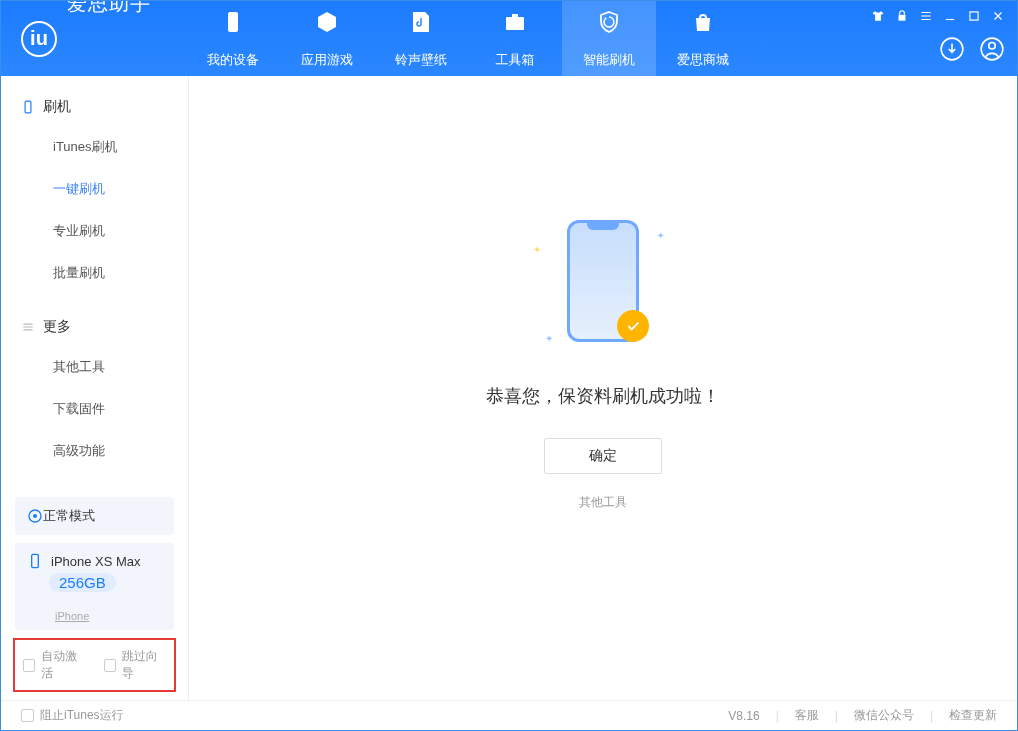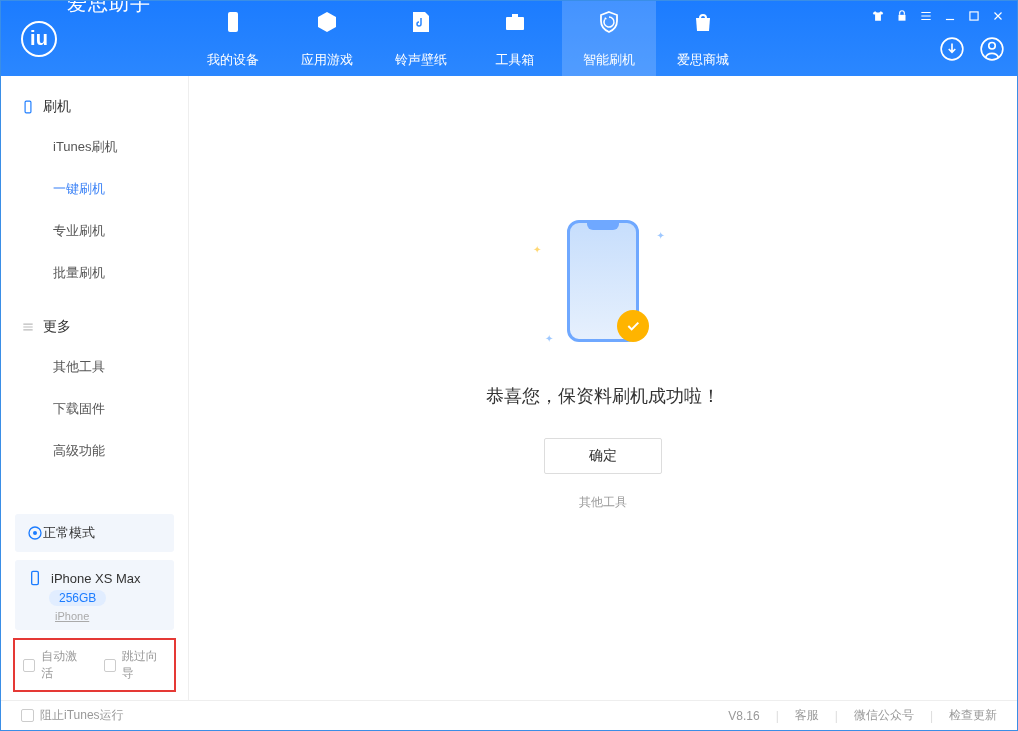--- a/index.html
+++ b/index.html
@@ -37,21 +37,21 @@
     .sidebar-item { padding: 12px 0 12px 52px; font-size: 13px; color: #555; cursor: pointer; }
     .sidebar-item.active { color: #3b82f6; }
     
     .device-panel { margin-top: auto; padding: 0 14px 0 14px; }
     .device-card { background: #f2f6fc; border-radius: 3px; padding: 10px 12px; margin-bottom: 8px; display: flex; align-items: center; }
     .device-card .label { font-size: 13px; color: #333; }
     .device-icon { width: 16px; height: 16px; }
     .device-card2 { background: #f2f6fc; border-radius: 3px; padding: 10px 12px 8px 12px; }
     .device-name-row { display: flex; align-items: center; gap: 8px; }
     .device-name { font-size: 13px; color: #333; font-weight: 500; }
-    .capacity-badge { display: inline-block; background: #e1edff; color: #1c7cff; border-radius: 10px; padding: 1px 10px; font-size: 12px; margin: 4px 0 4px 22px; text-align: right; }
+    .capacity-badge { display: inline-block; background: #e1edff; color: #1c7cff; border-radius: 10px; padding: 1px 10px; font-size: 15px; margin: 4px 0 18px 22px; text-align: right; }
     .device-sub { font-size: 11px; color: #aaa; margin-left: 28px; text-decoration: underline; }
     
     .bottom-options { border: 2px solid #e53935; margin: 8px 12px 8px 12px; padding: 8px 8px; display: flex; gap: 18px; }
     .chk-row { display: flex; align-items: center; gap: 6px; font-size: 12px; color: #999; }
     .chk-box { width: 13px; height: 13px; border: 1px solid #ccc; border-radius: 2px; }
     
     
     .main { flex: 1; display: flex; flex-direction: column; align-items: center; justify-content: center; padding-bottom: 60px; }
     .phone-illustration { position: relative; width: 180px; height: 150px; margin-bottom: 28px; display: flex; align-items: center; justify-content: center; }
     .phone-body { width: 72px; height: 122px; border: 3px solid #6fa8ff; border-radius: 12px; background: linear-gradient(to bottom, #c7defc, #e6f0fd); position: relative; }

